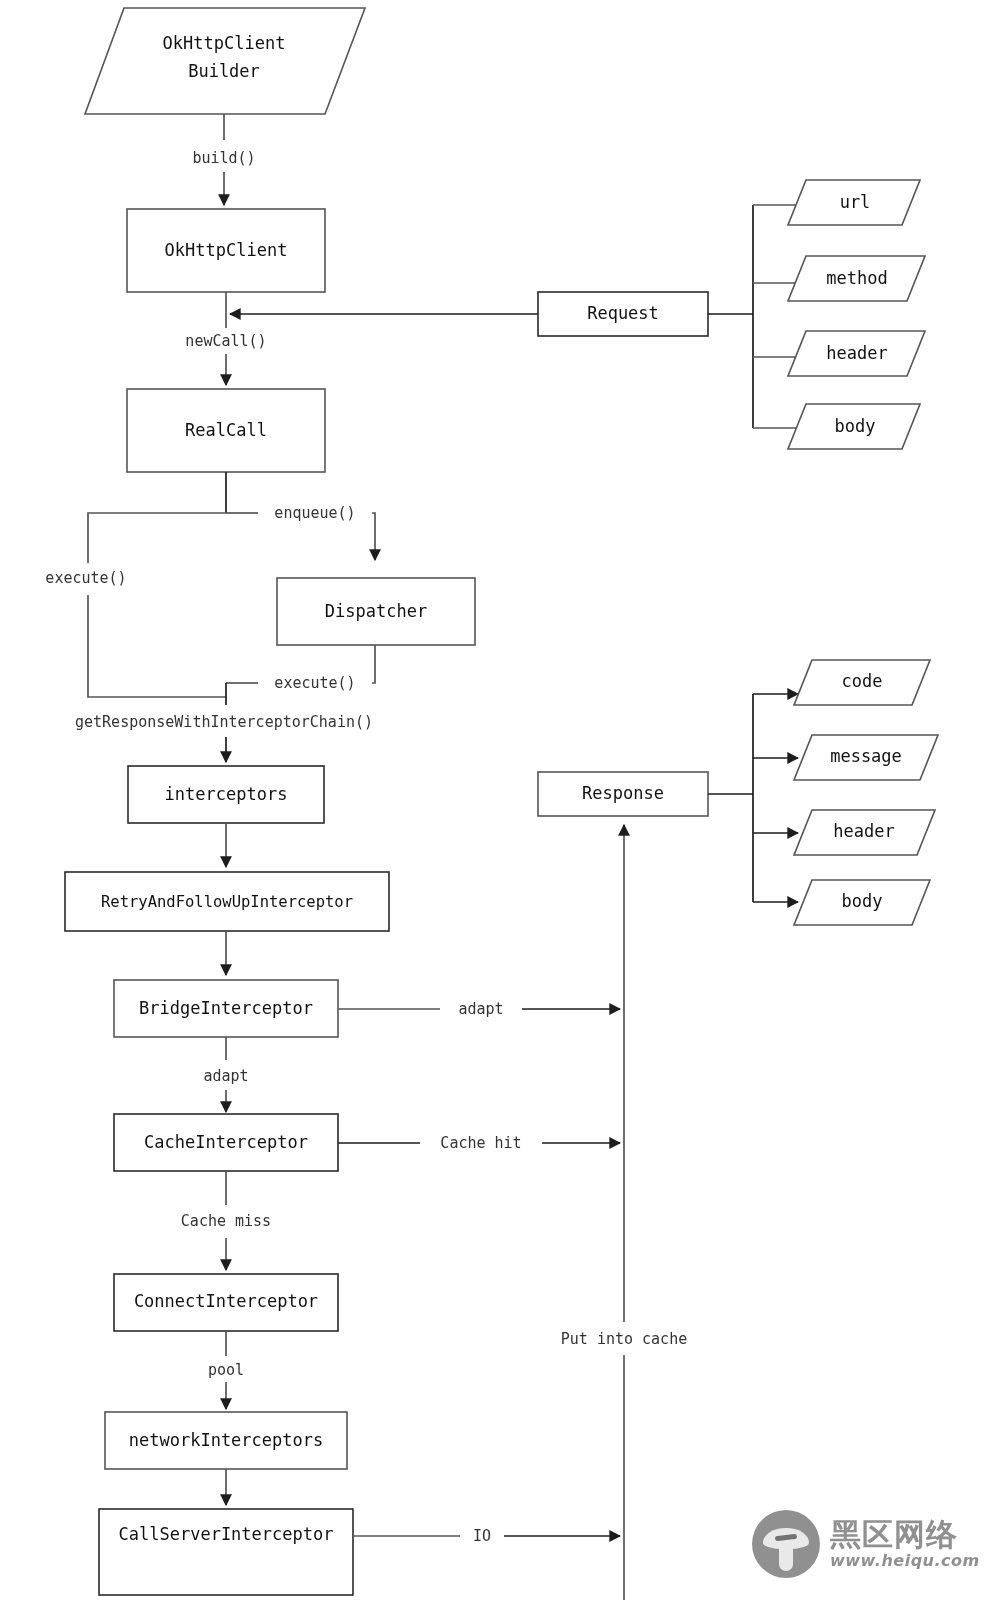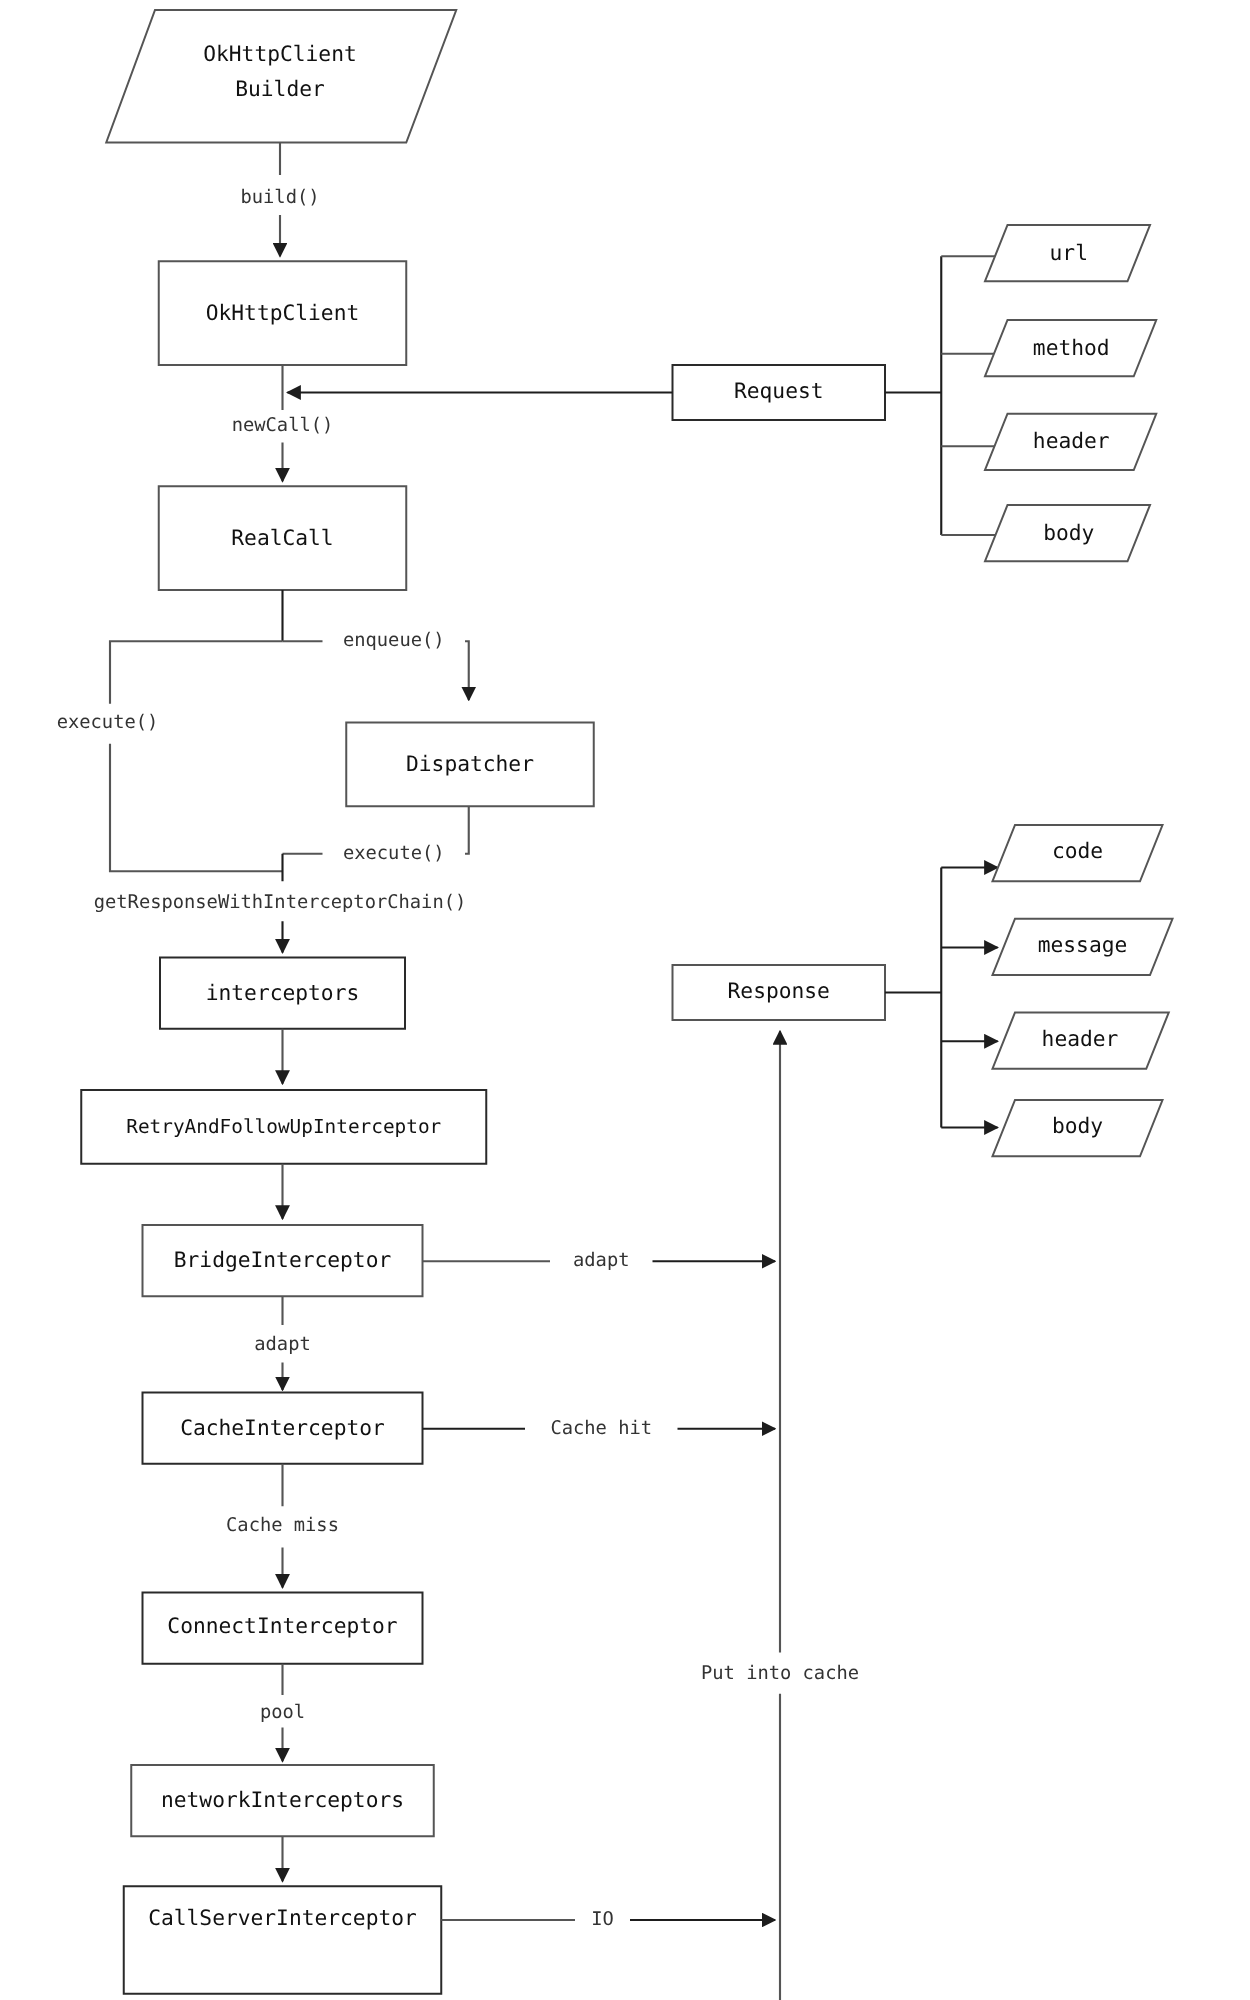--- a/index.html
+++ b/index.html
@@ -245,14 +245,24 @@
   <g>
     <polygon class="shape" points="812,810 935,810 917,855 794,855"></polygon>
     <text class="node-label nlab" x="864" y="832">header</text>
   </g>
   <g>
     <polygon class="shape" points="812,880 930,880 912,925 794,925"></polygon>
     <text class="node-label nlab" x="862" y="902">body</text>
   </g>
 </svg>
 
-
+<div id="watermark">
+  <div id="wm-logo">
+    <div class="cap"></div>
+    <div class="stem"></div>
+  </div>
+  <div id="wm-text">
+    <div id="wm-cn">黑区网络</div>
+    <div id="wm-url">www.heiqu.com</div>
+  </div>
 </div>
 
+</div>
+
 </body></html>

